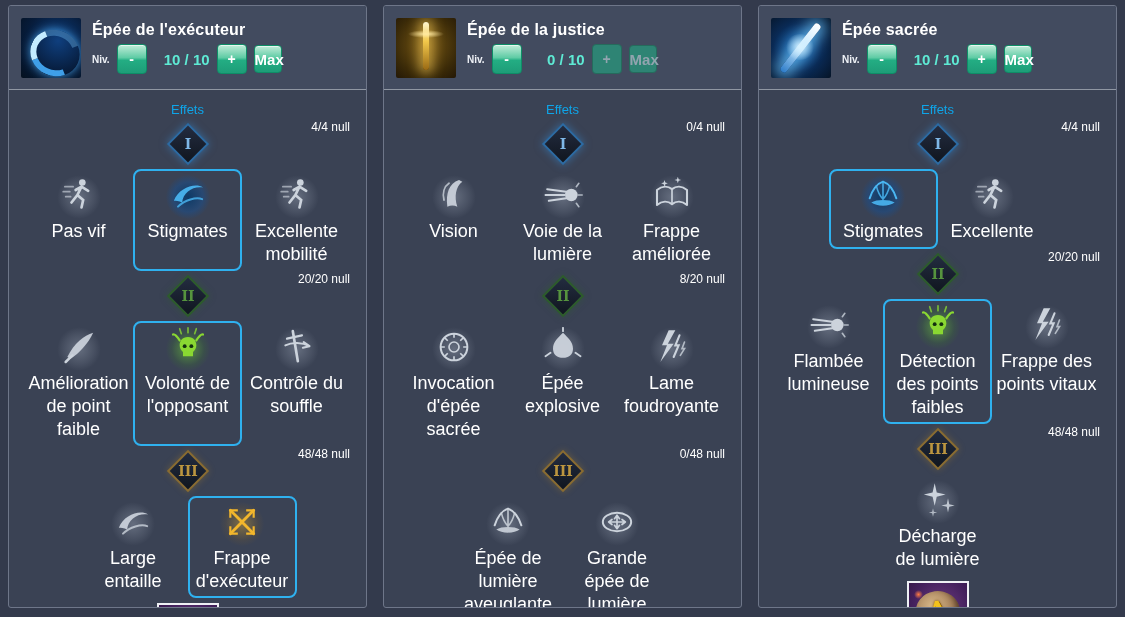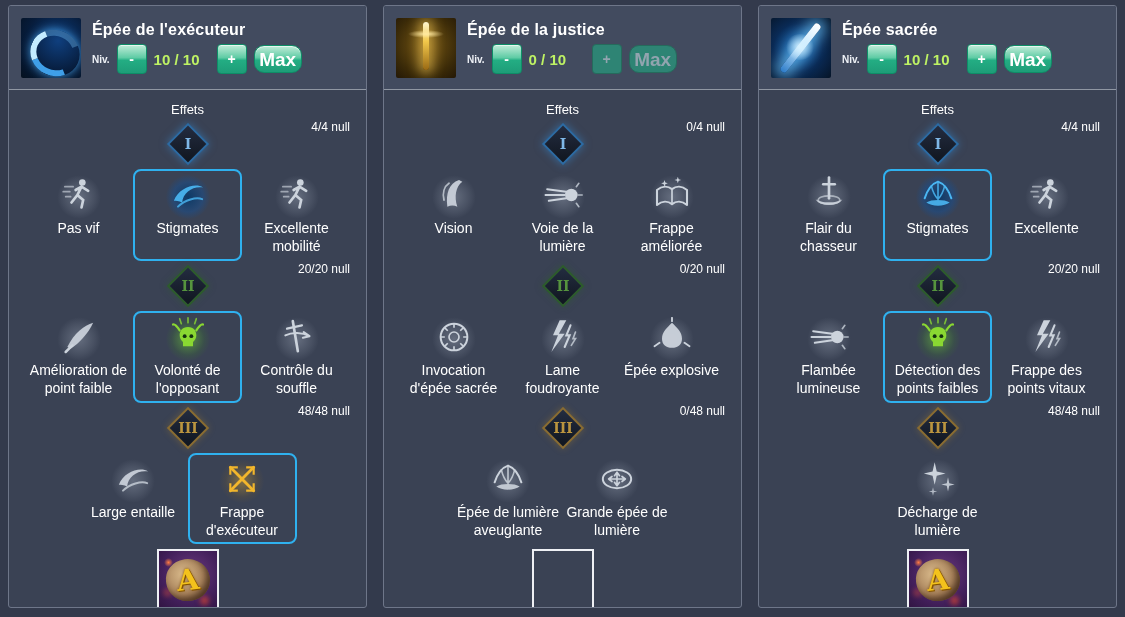--- a/index.html
+++ b/index.html
@@ -57,28 +57,28 @@
   .ptitle { font-size:16px; font-weight:bold; color:#fff; letter-spacing:.2px; }
   .lvlrow { display:flex; align-items:center; gap:7px; }
   .niv { font-size:10px; font-weight:bold; color:#eef1f6; }
   .lv-btn {
     width:30px; height:30px; border-radius:4px; cursor:pointer;
     border:1px solid #0e8e67;
     background:linear-gradient(180deg,#c2ecd9 0%,#5fcca5 45%,#23ad83 55%,#1e9d78 100%);
     color:#fff; font-size:14px; font-weight:bold; line-height:1;
     box-shadow:inset 0 1px 0 rgba(255,255,255,.6);
   }
-  .lv-btn.max { width:48px; height:28px; font-size:19px;border-radius:10px; }
+  .lv-btn.max { width:28px; height:28px; font-size:15px; }
   .lv-btn.dis {
     background:#2e8474; border-color:#256b5c; color:#92a4af; box-shadow:none;
   }
-  .lv-val { min-width:56px; text-align:left; font-size:15px; font-weight:bold; color:#bef264; }
+  .lv-val { min-width:56px; text-align:right; font-size:15px; font-weight:bold; color:#5eead4; }
   
   .pbody { padding:8px 10px 0; }
-  .effets { text-align:center; font-size:13px; color:#ffffff; height:17px; margin-top:4px; }
+  .effets { text-align:center; font-size:13px; color:#0ea5e9; height:17px; margin-top:4px; }
   .tier-head { position:relative; height:50px; }
   .count { position:absolute; right:6px; top:1px; font-size:12px; color:#fff; }
   .diamond {
     position:absolute; left:50%; top:10px; width:30px; height:30px;
     transform:translateX(-50%) rotate(45deg);
     background:linear-gradient(135deg,#232c40,#10161f);
     border:2px solid #2c6ba3;
   }
   .diamond span {
     position:absolute; inset:0; transform:rotate(-45deg);
@@ -89,21 +89,21 @@
   .t2 { border-color:#2c5c2a; box-shadow:0 0 7px rgba(45,95,45,.5); }  .t2 span { color:#56943e; }
   .t3 { border-color:#8a6c30; box-shadow:0 0 7px rgba(155,120,45,.45); } .t3 span { color:#bb953f; }
   .opts { display:flex; justify-content:center; }
   .opt {
     width:109px; min-height:80px; border:2px solid transparent; border-radius:8px;
     padding:2px 1px 3px; text-align:center; cursor:pointer;
   }
   .opt.sel { border-color:#2fb1ef; }
   .ic { display:block; width:44px; height:44px; margin:0 auto; border-radius:50%; }
   .ic svg { width:40px; height:40px; display:block; margin:2px auto 0; }
-  .lbl { display:block; color:#fff; font-size:14px; line-height:1.28; margin-top:1px; }
+  .lbl { display:block; color:#fff; font-size:18px; line-height:1.28; margin-top:1px; }
   .v-gray .ic { color:#ccd3dc; background:radial-gradient(circle, rgba(200,210,225,.30) 0%, rgba(200,210,225,.10) 48%, transparent 70%); }
   .v-blue .ic { color:#4ab6f2; background:radial-gradient(circle, #0d3a66 0%, rgba(20,80,150,.45) 48%, transparent 72%); }
   .v-green .ic { color:#8ad832; background:radial-gradient(circle, rgba(110,210,50,.55) 0%, rgba(60,140,30,.18) 52%, transparent 72%); }
   .v-gold .ic { color:#f2b62c; background:radial-gradient(circle, rgba(240,180,40,.40) 0%, rgba(160,110,20,.12) 52%, transparent 72%); }
   
   .rune-row { display:flex; justify-content:center; margin-top:5px; }
   .rune { width:62px; height:62px; border:2px solid #eef0f4; position:relative; cursor:pointer; }
   .rune.filled { background:radial-gradient(circle at 55% 40%, #6a3a7e, #43205c 60%, #2f1440); }
   .rune.filled .stone {
     position:absolute; left:7px; right:7px; top:8px; bottom:8px;
@@ -381,49 +381,49 @@
         <div class="opt v-gray">
           <span class="ic">
               <svg>
                 <use href="#sym-open-book" xlink:href="#sym-open-book"></use>
               </svg>
             </span>
           <span class="lbl">Frappe améliorée</span>
         </div>
       </div>
       <div class="tier-head">
-        <span class="count">0/20 null</span>
+        <span class="count">8/20 null</span>
         <div class="diamond t2">
             <span>II</span>
           </div>
       </div>
       <div class="opts">
         <div class="opt v-gray">
           <span class="ic">
               <svg>
                 <use href="#sym-rune-circle" xlink:href="#sym-rune-circle"></use>
               </svg>
             </span>
           <span class="lbl">Invocation d'épée sacrée</span>
         </div>
         <div class="opt v-gray">
           <span class="ic">
               <svg>
+                <use href="#sym-burst-cloud" xlink:href="#sym-burst-cloud"></use>
+              </svg>
+            </span>
+          <span class="lbl">Épée explosive</span>
+        </div>
+        <div class="opt v-gray">
+          <span class="ic">
+              <svg>
                 <use href="#sym-lightning" xlink:href="#sym-lightning"></use>
               </svg>
             </span>
           <span class="lbl">Lame foudroyante</span>
-        </div>
-        <div class="opt v-gray">
-          <span class="ic">
-              <svg>
-                <use href="#sym-burst-cloud" xlink:href="#sym-burst-cloud"></use>
-              </svg>
-            </span>
-          <span class="lbl">Épée explosive</span>
         </div>
       </div>
       <div class="tier-head">
         <span class="count">0/48 null</span>
         <div class="diamond t3">
             <span>III</span>
           </div>
       </div>
       <div class="opts">
         <div class="opt v-gray">
@@ -470,28 +470,20 @@
     </header>
     <div class="pbody">
       <div class="effets">Effets</div>
       <div class="tier-head">
         <span class="count">4/4 null</span>
         <div class="diamond t1">
             <span>I</span>
           </div>
       </div>
       <div class="opts">
-        <div class="opt v-gray">
-          <span class="ic">
-              <svg>
-                <use href="#sym-sword-swirl" xlink:href="#sym-sword-swirl"></use>
-              </svg>
-            </span>
-          <span class="lbl">Flair du chasseur</span>
-        </div>
         <div class="opt sel v-blue">
           <span class="ic">
               <svg>
                 <use href="#sym-fountain" xlink:href="#sym-fountain"></use>
               </svg>
             </span>
           <span class="lbl">Stigmates</span>
         </div>
         <div class="opt v-gray">
           <span class="ic">

